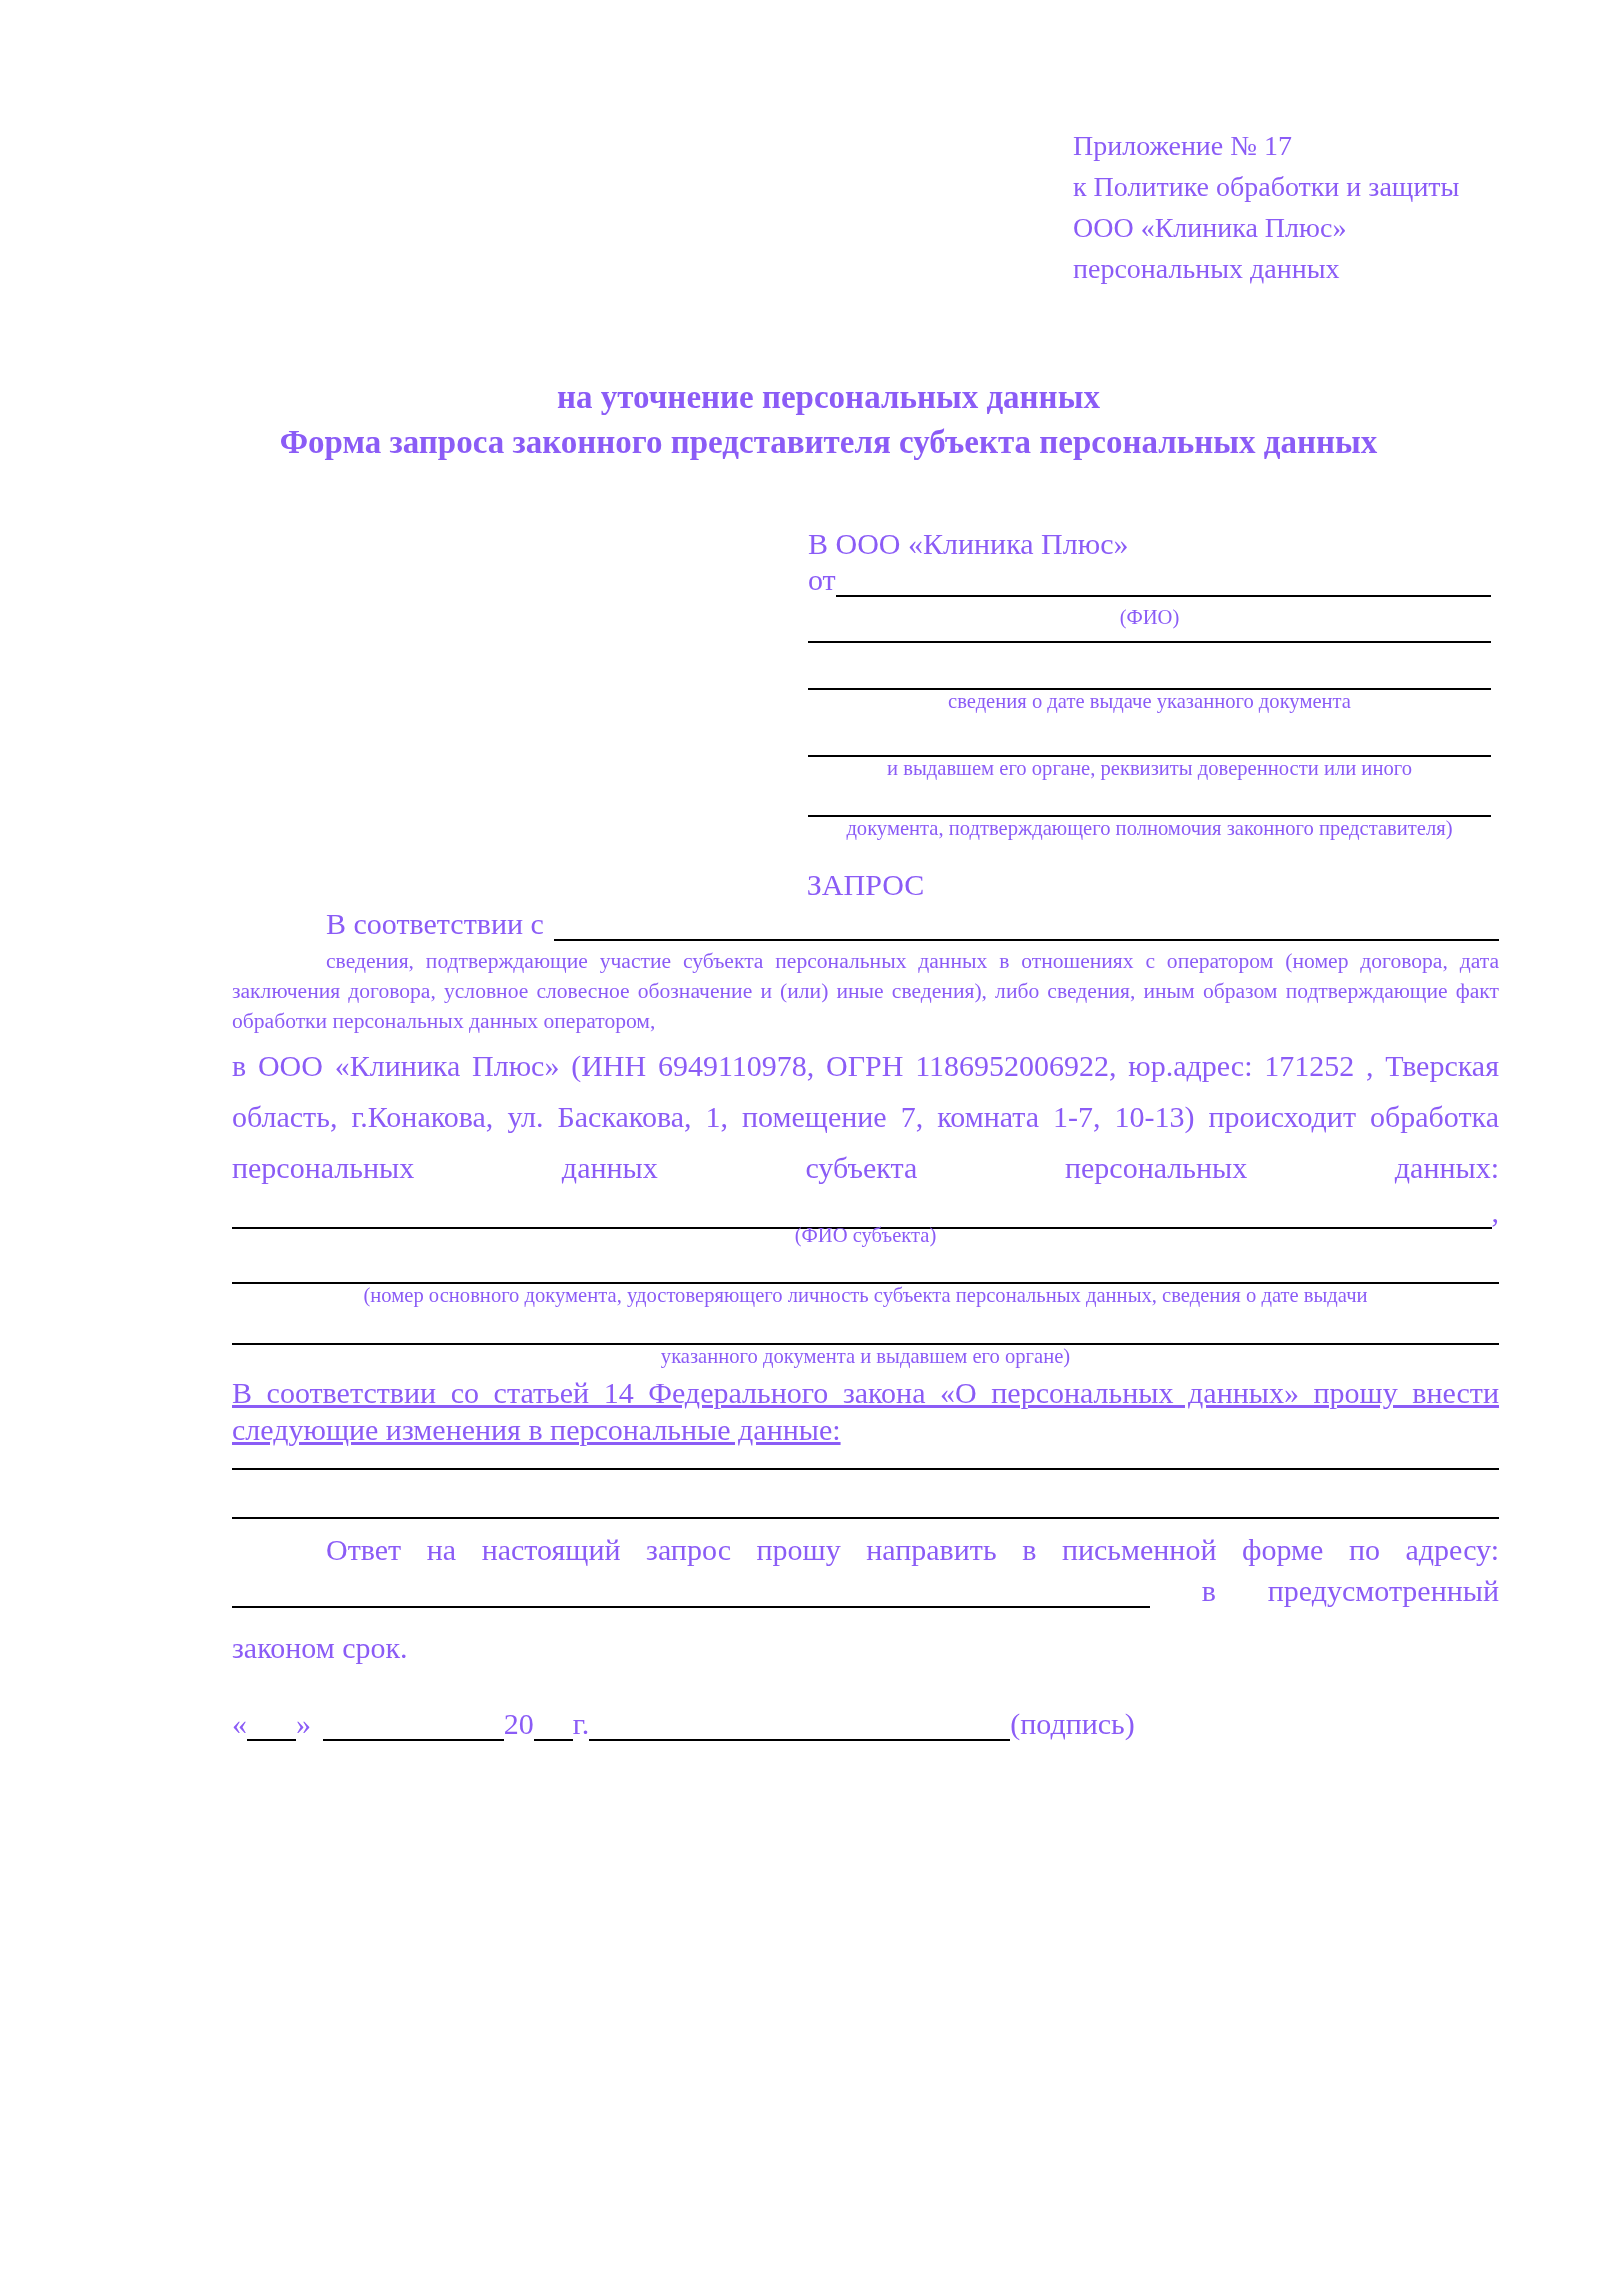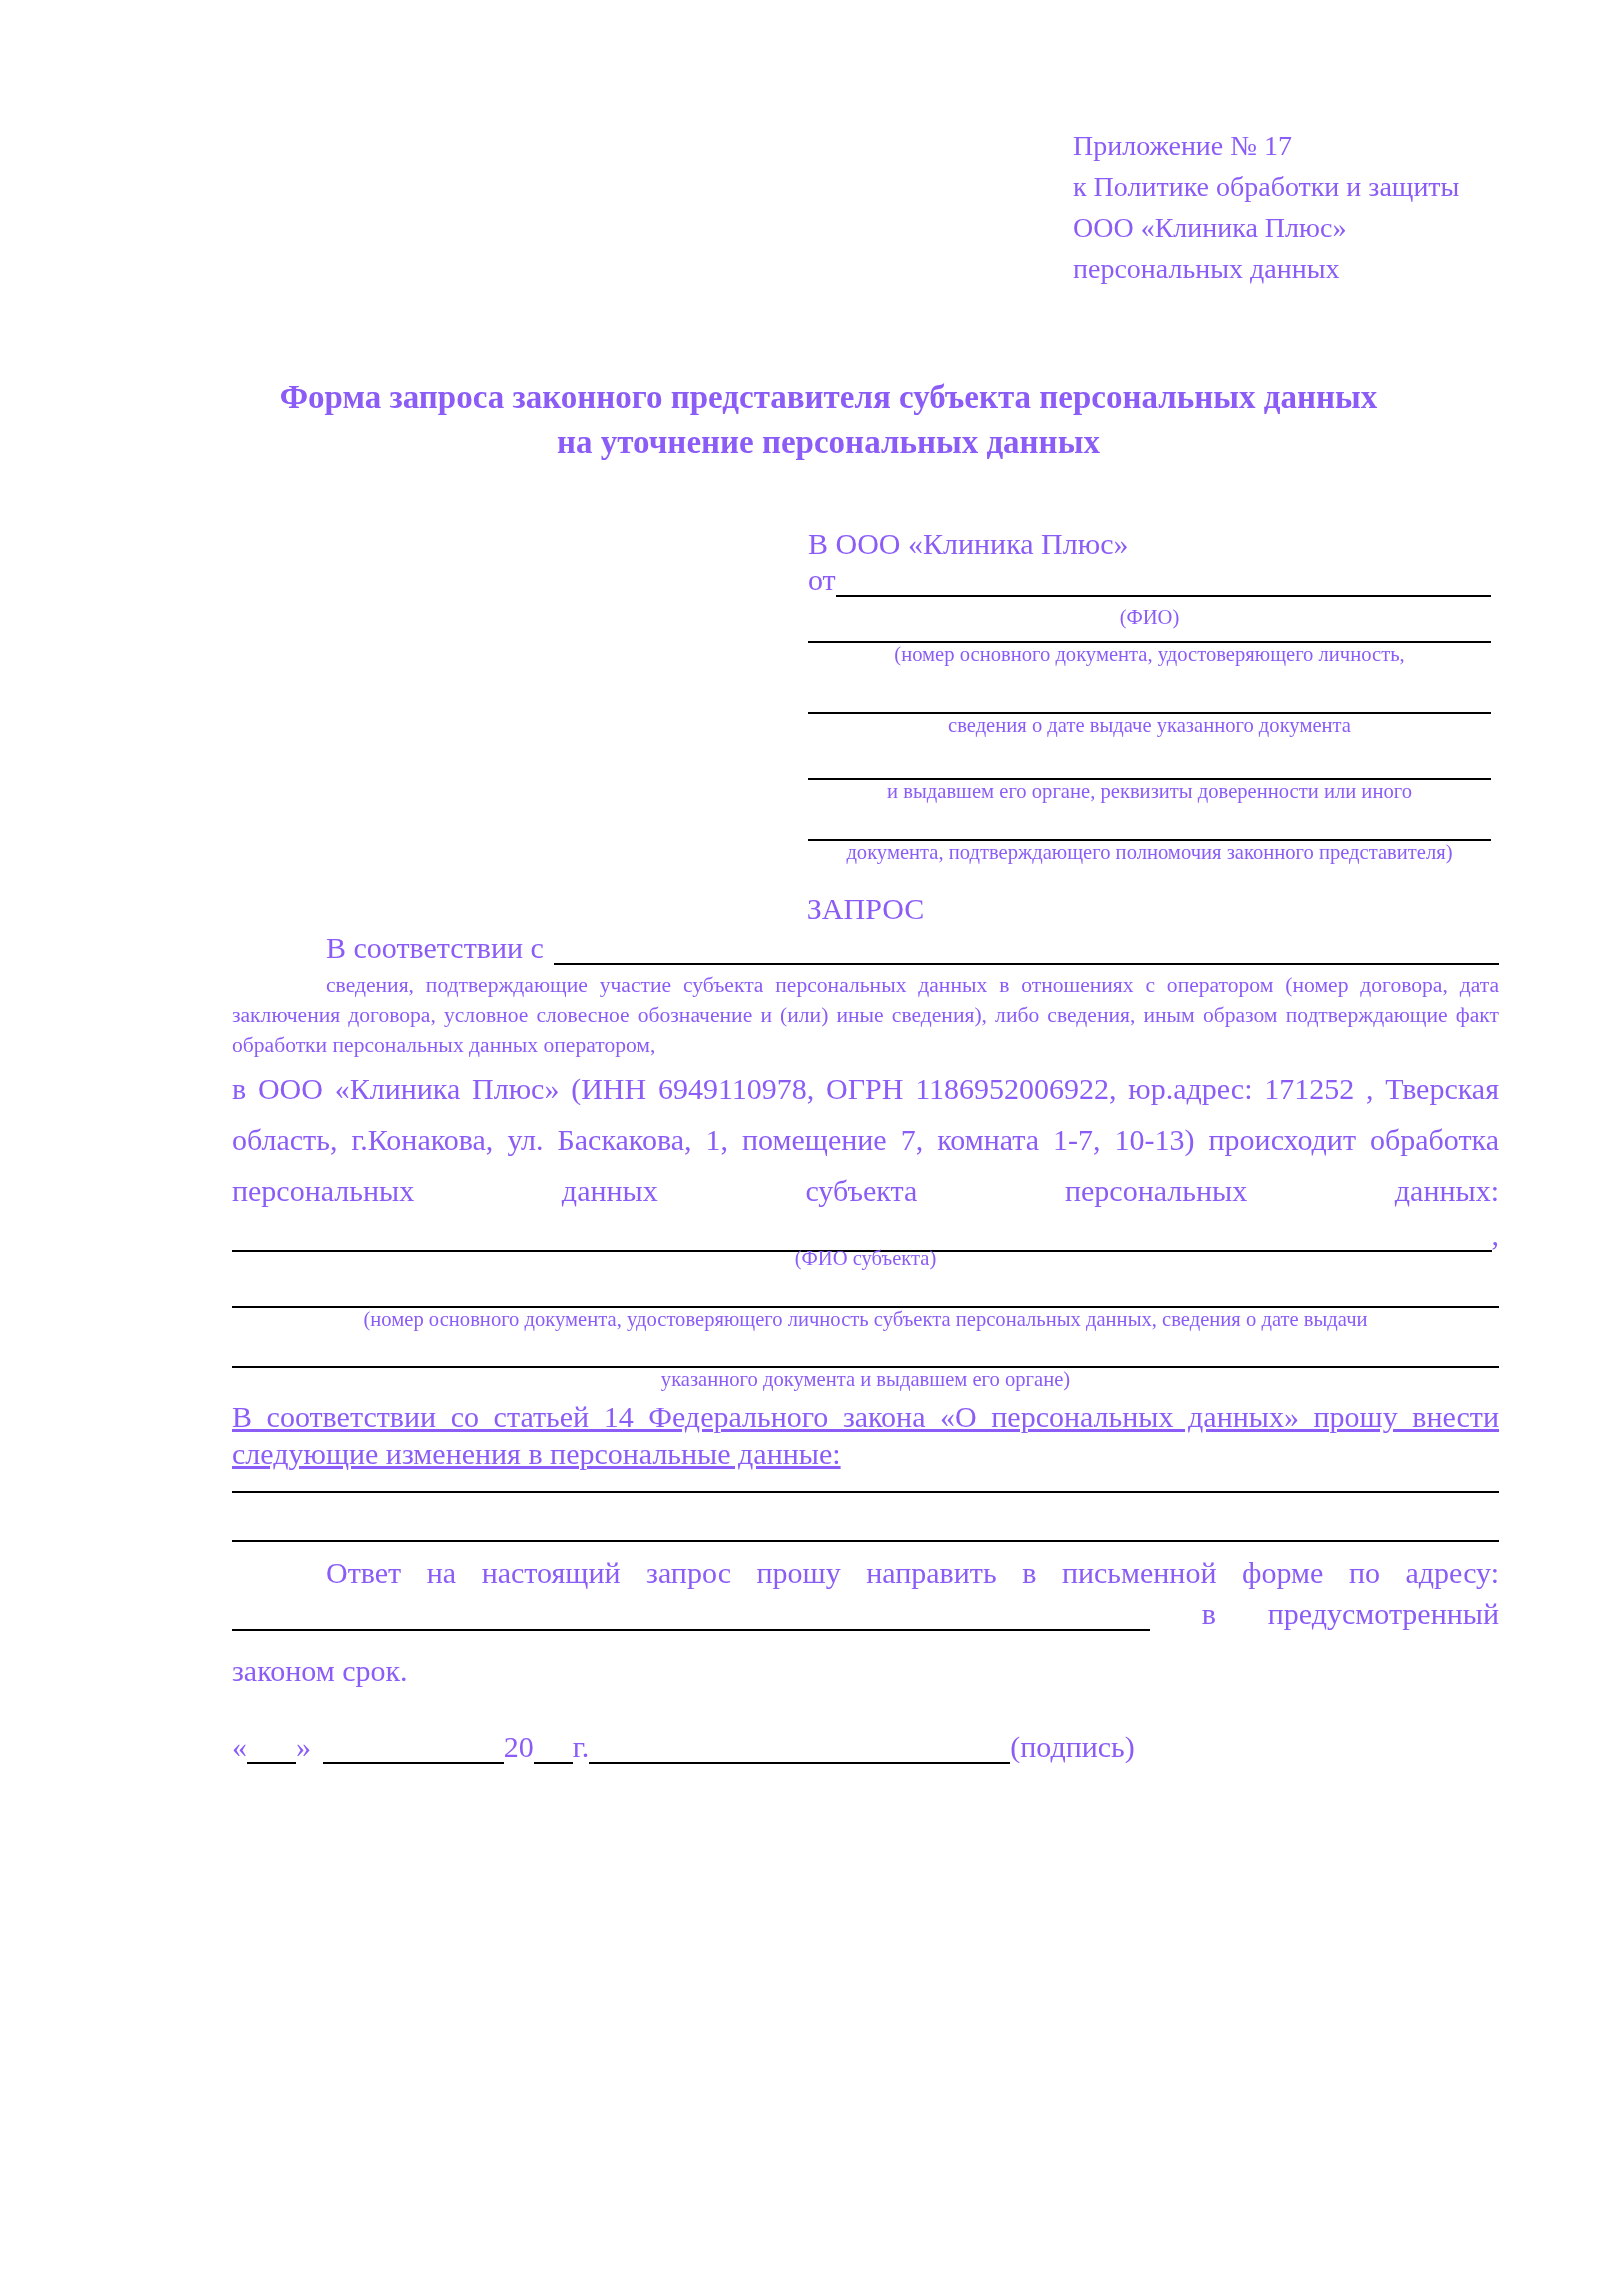--- a/index.html
+++ b/index.html
@@ -52,33 +52,32 @@
 <div class="page">
 
   <div class="appendix">
     <div>Приложение № 17</div>
     <div>к Политике обработки и защиты</div>
     <div>ООО «Клиника Плюс»</div>
     <div>персональных данных</div>
   </div>
 
   <div class="title">
+    <div>на уточнение персональных данных</div>
     <div>Форма запроса законного представителя субъекта персональных данных</div>
-    <div>на уточнение персональных данных</div>
   </div>
 
   <div class="addr">
     <div class="addr-to">В ООО «Клиника Плюс»</div>
     <div class="row from-row">
       <span>от</span>
       <span class="u flex1">&nbsp;</span>
     </div>
     <div class="cap">(ФИО)</div>
     <div class="wl h12"></div>
-    <div class="cap">(номер основного документа, удостоверяющего личность,</div>
     <div class="wl h46"></div>
     <div class="cap">сведения о дате выдаче указанного документа</div>
     <div class="wl h42"></div>
     <div class="cap">и выдавшем его органе, реквизиты доверенности или иного</div>
     <div class="wl h36"></div>
     <div class="cap">документа, подтверждающего полномочия законного представителя)</div>
   </div>
 
   <div class="zapros">ЗАПРОС</div>
 

